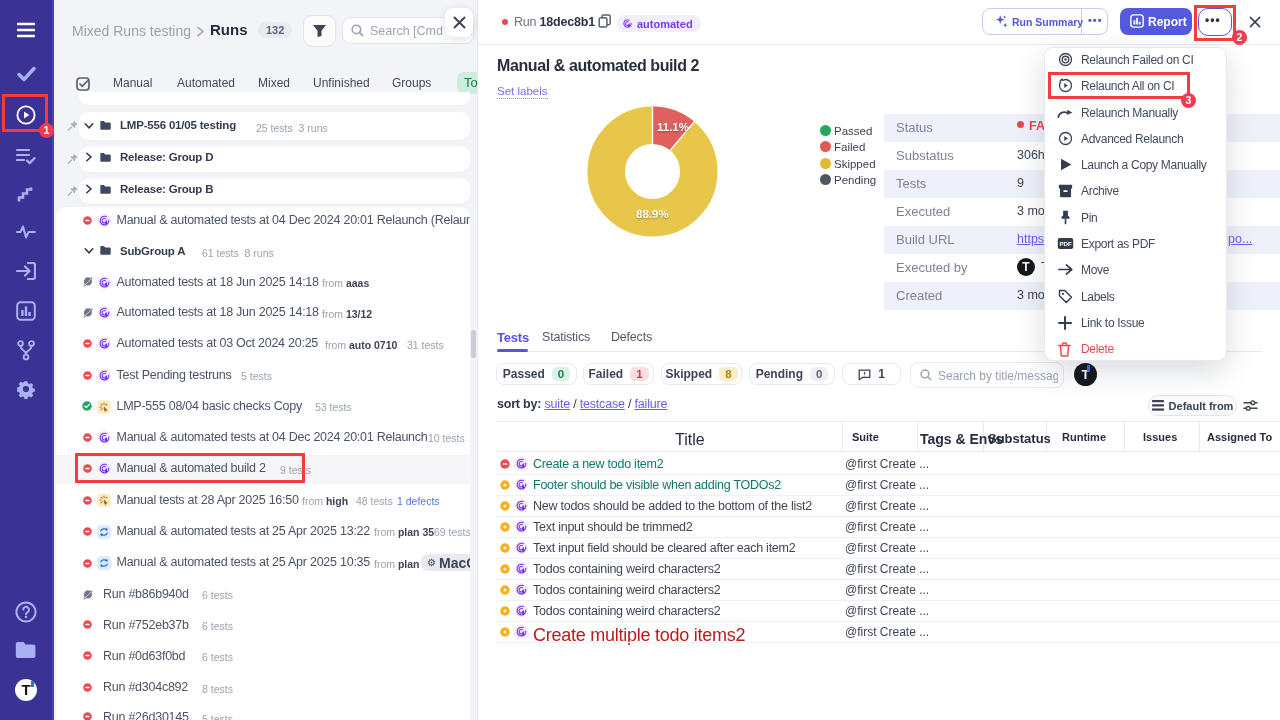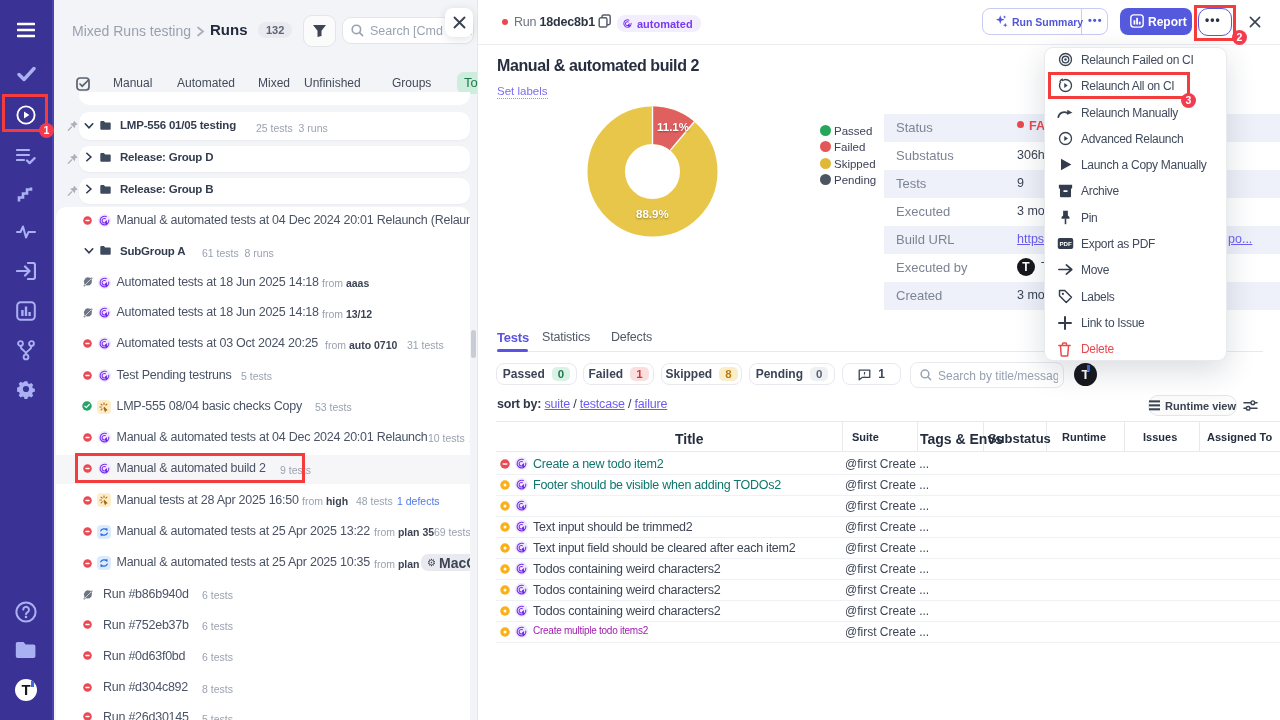--- a/index.html
+++ b/index.html
@@ -177,21 +177,21 @@
       <path d="M1.5 1.5l10 10M11.5 1.5l-10 10" stroke="#3a4150" stroke-width="1.9" stroke-linecap="round"></path>
     </svg>
 
 <svg class="ab" style="left:76px;top:77px" width="14" height="14" viewBox="0 0 14 14">
       <rect x="1" y="1" width="12" height="12" rx="3" stroke="#5a6270" stroke-width="1.7" fill="none"></rect>
       <path d="M4 7l2.2 2.2L12.5 3" stroke="#5a6270" stroke-width="1.7" fill="none" stroke-linecap="round"></path>
     </svg>
 <div class="ab" style="left:113px;top:76px;font-size:12px;color:#434b59">Manual</div>
 <div class="ab" style="left:177px;top:76px;font-size:12px;color:#434b59">Automated</div>
 <div class="ab" style="left:258px;top:76px;font-size:12px;color:#434b59">Mixed</div>
-<div class="ab" style="left:304px;top:76px;font-size:12px;color:#434b59">Unfinished</div>
+<div class="ab" style="left:313px;top:76px;font-size:12px;color:#434b59">Unfinished</div>
 <div class="ab" style="left:392px;top:76px;font-size:12px;color:#434b59">Groups</div>
 <div class="ab" style="left:457px;top:72px;width:20px;height:22px;background:#cdeedd;border-radius:7px 0 0 7px;color:#1d7a4b;font-size:13px;padding:3px 0 0 7px">To</div>
 
 <div class="ab" style="left:79px;top:92px;width:391px;height:13px;background:#fff;border-radius:0 0 10px 10px"></div>
 
 <div class="ab card" style="left:79px;top:112px;width:391px;height:28px"></div>
 <div class="ab card" style="left:79px;top:146px;width:391px;height:26px"></div>
 <div class="ab card" style="left:79px;top:178px;width:391px;height:26px"></div>
 <svg class="ab" style="left:66px;top:119px" width="13" height="14" viewBox="0 0 20 20">
       <use href="#i-pin"></use>
@@ -491,38 +491,38 @@
 
 <div class="ab" style="left:497px;top:397px;font-size:12.5px;letter-spacing:-0.2px;color:#2f3747"><b>sort by:</b> <span style="color:#6a5cf0;text-decoration:underline">suite</span> / <span style="color:#6a5cf0;text-decoration:underline">testcase</span> / <span style="color:#6a5cf0;text-decoration:underline">failure</span></div>
 <div class="ab" style="left:1148px;top:395px;width:89px;height:21px;border:1px solid #e3e5ea;border-radius:10px;background:#fbfbfc;display:flex;align-items:center;justify-content:center;gap:5px">
       <svg width="12" height="11" viewBox="0 0 14 13">
         <g fill="#3a4352">
           <rect x="0" y="0" width="14" height="2.6"></rect>
           <rect x="0" y="5" width="14" height="2.6"></rect>
           <rect x="0" y="10" width="14" height="2.6"></rect>
         </g>
       </svg>
-      <span style="font-size:11px;font-weight:600;color:#3a4352;white-space:nowrap">Runtime view</span>
+      <span style="font-size:11px;font-weight:600;color:#3a4352;white-space:nowrap">Default from</span>
     </div>
 <svg class="ab" style="left:1243px;top:399px" width="15" height="13" viewBox="0 0 16 14">
       <g stroke="#3a4352" stroke-width="1.7" stroke-linecap="round">
         <path d="M1 4h14 M1 10h14"></path>
       </g>
       <circle cx="10.5" cy="4" r="2" fill="#fff" stroke="#3a4352" stroke-width="1.5"></circle>
       <circle cx="5.5" cy="10" r="2" fill="#fff" stroke="#3a4352" stroke-width="1.5"></circle>
     </svg>
 
 <div class="ab" style="left:496px;top:421px;width:784px;height:31px;border-top:1px solid #e7e9ed;border-bottom:1px solid #e7e9ed"></div>
 <div class="ab" style="left:842px;top:421px;width:1px;height:31px;background:#e7e9ed"></div>
 <div class="ab" style="left:917px;top:421px;width:1px;height:31px;background:#e7e9ed"></div>
 <div class="ab" style="left:983px;top:421px;width:1px;height:31px;background:#e7e9ed"></div>
 <div class="ab" style="left:1046px;top:421px;width:1px;height:31px;background:#e7e9ed"></div>
 <div class="ab" style="left:1124px;top:421px;width:1px;height:31px;background:#e7e9ed"></div>
 <div class="ab" style="left:1199px;top:421px;width:1px;height:31px;background:#e7e9ed"></div>
-<div class="ab" style="left:675px;top:431px;font-size:14px;font-weight:700;color:#252e3e">Title</div>
+<div class="ab" style="left:675px;top:431px;font-size:16px;font-weight:400;color:#252e3e">Title</div>
 <div class="ab" style="left:852px;top:431px;font-size:11px;font-weight:700;color:#252e3e">Suite</div>
 <div class="ab" style="left:920px;top:431px;font-size:14px;font-weight:700;color:#252e3e">Tags &amp; Envs</div>
 <div class="ab" style="left:988px;top:431px;font-size:13px;font-weight:700;color:#252e3e">Substatus</div>
 <div class="ab" style="left:1062px;top:431px;font-size:11px;font-weight:700;color:#252e3e">Runtime</div>
 <div class="ab" style="left:1143px;top:431px;font-size:11px;font-weight:700;color:#252e3e">Issues</div>
 <div class="ab" style="left:1207px;top:431px;font-size:11px;font-weight:700;color:#252e3e;white-space:nowrap">Assigned To</div>
 
 <svg class="ab" style="left:500px;top:458.5px" width="10" height="10" viewBox="0 0 20 20">
       <use href="#i-fail"></use>
     </svg>
@@ -540,20 +540,21 @@
     </svg>
 <div class="ab" style="left:533px;top:477.5px;font-size:12.5px;letter-spacing:-0.25px;color:#0f766e;white-space:nowrap">Footer should be visible when adding TODOs2</div>
 <div class="ab" style="left:845px;top:478.0px;font-size:12px;color:#3e4656">@first Create ...</div>
 <div class="ab" style="left:496px;top:494.5px;width:784px;height:1px;background:#f0f1f4"></div>
 <svg class="ab" style="left:500px;top:500.5px" width="10" height="10" viewBox="0 0 20 20">
       <use href="#i-skipc"></use>
     </svg>
 <svg class="ab" style="left:515px;top:499.0px" width="13" height="13" viewBox="0 0 24 24">
       <use href="#i-auto"></use>
     </svg>
+<div class="ab" style="left:533px;top:498.5px;font-size:12.5px;letter-spacing:-0.25px;color:#3e4656;white-space:nowrap">New todos should be added to the bottom of the list2</div>
 <div class="ab" style="left:845px;top:499.0px;font-size:12px;color:#3e4656">@first Create ...</div>
 <div class="ab" style="left:496px;top:515.5px;width:784px;height:1px;background:#f0f1f4"></div>
 <svg class="ab" style="left:500px;top:521.5px" width="10" height="10" viewBox="0 0 20 20">
       <use href="#i-skipc"></use>
     </svg>
 <svg class="ab" style="left:515px;top:520.0px" width="13" height="13" viewBox="0 0 24 24">
       <use href="#i-auto"></use>
     </svg>
 <div class="ab" style="left:533px;top:519.5px;font-size:12.5px;letter-spacing:-0.25px;color:#3e4656;white-space:nowrap">Text input should be trimmed2</div>
 <div class="ab" style="left:845px;top:520.0px;font-size:12px;color:#3e4656">@first Create ...</div>
@@ -593,21 +594,21 @@
     </svg>
 <div class="ab" style="left:533px;top:603.5px;font-size:12.5px;letter-spacing:-0.25px;color:#3e4656;white-space:nowrap">Todos containing weird characters2</div>
 <div class="ab" style="left:845px;top:604.0px;font-size:12px;color:#3e4656">@first Create ...</div>
 <div class="ab" style="left:496px;top:620.5px;width:784px;height:1px;background:#f0f1f4"></div>
 <svg class="ab" style="left:500px;top:626.5px" width="10" height="10" viewBox="0 0 20 20">
       <use href="#i-skipc"></use>
     </svg>
 <svg class="ab" style="left:515px;top:625.0px" width="13" height="13" viewBox="0 0 24 24">
       <use href="#i-auto"></use>
     </svg>
-<div class="ab" style="left:533px;top:624.5px;font-size:10px;letter-spacing:-0.25px;color:#a21caf;white-space:nowrap">Create multiple todo items2</div>
+<div class="ab" style="left:533px;top:624.5px;font-size:18px;letter-spacing:-0.25px;color:#b91c1c;white-space:nowrap">Create multiple todo items2</div>
 <div class="ab" style="left:845px;top:625.0px;font-size:12px;color:#3e4656">@first Create ...</div>
 <div class="ab" style="left:496px;top:641.5px;width:784px;height:1px;background:#f0f1f4"></div>
 
 <div class="ab" style="left:1044px;top:47px;width:183px;height:314px;background:#fff;border:1px solid #e8eaee;border-radius:9px;box-shadow:0 10px 30px rgba(25,35,60,.16);z-index:50"></div>
 <div class="ab" style="z-index:51;left:0;top:0">
 <svg class="ab" style="left:1058px;top:52px" width="15" height="15" viewBox="0 0 20 20">
         <g stroke="#3a4453" fill="none" stroke-width="1.8">
           <circle cx="10" cy="10" r="8"></circle>
           <circle cx="10" cy="10" r="4.4"></circle>
         </g>

